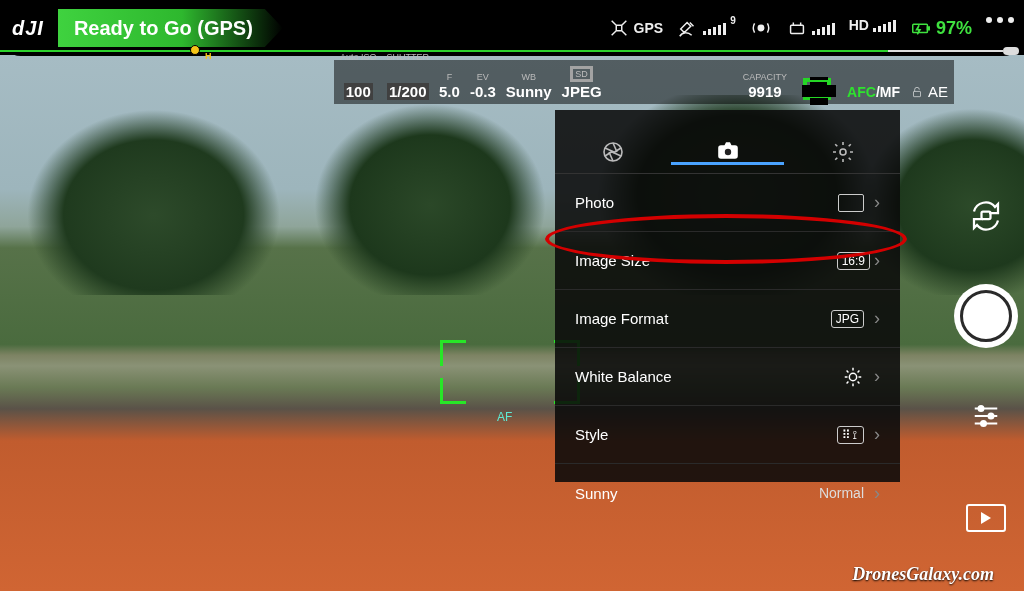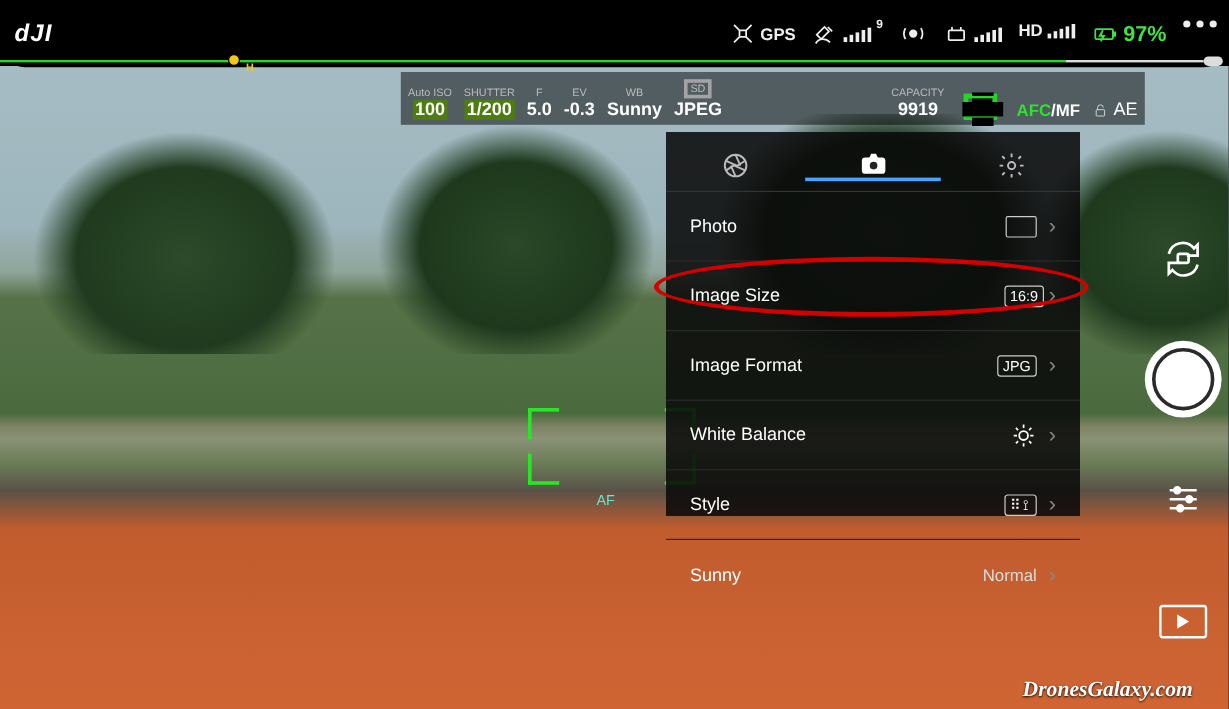--- a/index.html
+++ b/index.html
@@ -52,21 +52,21 @@
   .progress .wline{position:absolute;left:888px;top:1px;height:2px;width:115px;background:#ddd;}
   .progress .cap{position:absolute;left:1003px;top:-2px;width:16px;height:8px;border-radius:4px;background:#ddd;}
   .progress .hmark{position:absolute;top:-4px;left:190px;width:10px;height:10px;border-radius:50%;background:#f5c518;border:1px solid #000;}
   .progress .htxt{position:absolute;top:2px;left:205px;font-size:9px;color:#f5c518;font-weight:700;}
 
   
   .paramstrip{position:absolute;top:60px;left:334px;width:620px;height:44px;display:flex;align-items:flex-end;gap:10px;color:#fff;background:rgba(0,0,0,0.5);padding:4px 6px;}
   .pitem{display:flex;flex-direction:column;align-items:center;gap:1px;}
   .pitem .lab{font-size:9px;color:#bbb;}
   .pitem .val{font-size:15px;font-weight:600;}
-  .hl{background:#4d7c0f;padding:0 2px;}
+  .hl{background:#404040;padding:0 2px;margin-top:20px;}
   .framebox{width:28px;height:22px;border:2px solid #25d625;position:relative;margin:0 6px;}
   .framebox::before,.framebox::after{content:"";position:absolute;background:#000;}
   .framebox::before{left:5px;top:-3px;width:18px;height:28px;}
   .framebox::after{left:-3px;top:5px;width:34px;height:12px;}
   .framebox i{position:absolute;inset:0;border:2px solid #25d625;pointer-events:none;}
   .afcmf{font-size:14px;font-weight:700;}
   .afcmf .g{color:#2ee22e;}
   .lockae{display:flex;align-items:center;gap:4px;font-size:15px;}
   .lockae svg{width:14px;height:14px;stroke:#fff;fill:none;}
 
@@ -74,21 +74,21 @@
   .rcol{position:absolute;right:8px;top:196px;width:60px;display:flex;flex-direction:column;align-items:center;gap:48px;}
   .rbtn{width:40px;height:40px;display:flex;align-items:center;justify-content:center;}
   .switchcam svg{width:36px;height:36px;stroke:#fff;fill:none;stroke-width:1.5;}
   .shutter{width:64px;height:64px;border-radius:50%;background:#fff;display:flex;align-items:center;justify-content:center;}
   .shutter div{width:52px;height:52px;border-radius:50%;border:3px solid #2a2a2a;}
   .sliders svg{width:30px;height:30px;stroke:#fff;fill:none;stroke-width:1.6;}
   .play{width:40px;height:28px;border:2px solid #fff;border-radius:3px;display:flex;align-items:center;justify-content:center;margin-top:20px;}
   .play::after{content:"";width:0;height:0;border-left:10px solid #fff;border-top:6px solid transparent;border-bottom:6px solid transparent;}
 
   
-  .menu{position:absolute;top:110px;left:555px;width:345px;height:320px;background:rgba(10,10,10,0.88);color:#fff;padding:6px 0;text-align:center;}
+  .menu{position:absolute;top:110px;left:555px;width:345px;height:372px;background:rgba(10,10,10,0.88);color:#fff;padding:20px 0;text-align:center;}
   .menu-tabs{display:flex;justify-content:space-around;align-items:center;height:44px;border-bottom:1px solid #333;}
   .menu-tabs .tab{width:33%;display:flex;justify-content:center;}
   .menu-tabs svg{width:24px;height:24px;fill:none;stroke:#bbb;stroke-width:1.6;}
   .tab.active{border-bottom:3px solid #4aa3ff;}
   .tab.active svg{stroke:#fff;fill:#fff;}
   .mrow{display:flex;align-items:center;height:58px;padding:0 20px;border-bottom:1px solid #2a2a2a;position:relative;}
   .mrow .mlab{font-size:15px;}
   .mrow .mval{margin-left:auto;margin-right:10px;font-size:14px;color:#ddd;}
   .pillval{border:1.5px solid #ccc;border-radius:3px;padding:1px 4px;font-size:12px;}
   .chev{color:#888;font-size:18px;}
@@ -110,20 +110,21 @@
 </style>
 </head>
 <body>
 
 <div class="root">
   <div class="viewport"></div>
   <div class="trees"></div>
 
   <div class="topbar">
     <div class="logo">dJI</div>
+    <div class="status-pill">Ready to Go (GPS)</div>
 
     <div class="top-right">
       <div class="ti">
         <svg viewBox="0 0 24 24">
             <path d="M4 4l5 5M20 4l-5 5M4 20l5-5M20 20l-5-5M9 9h6v6H9z"></path>
           </svg>
         <span>GPS</span>
       </div>
       <div class="ti">
         <svg viewBox="0 0 24 24">

